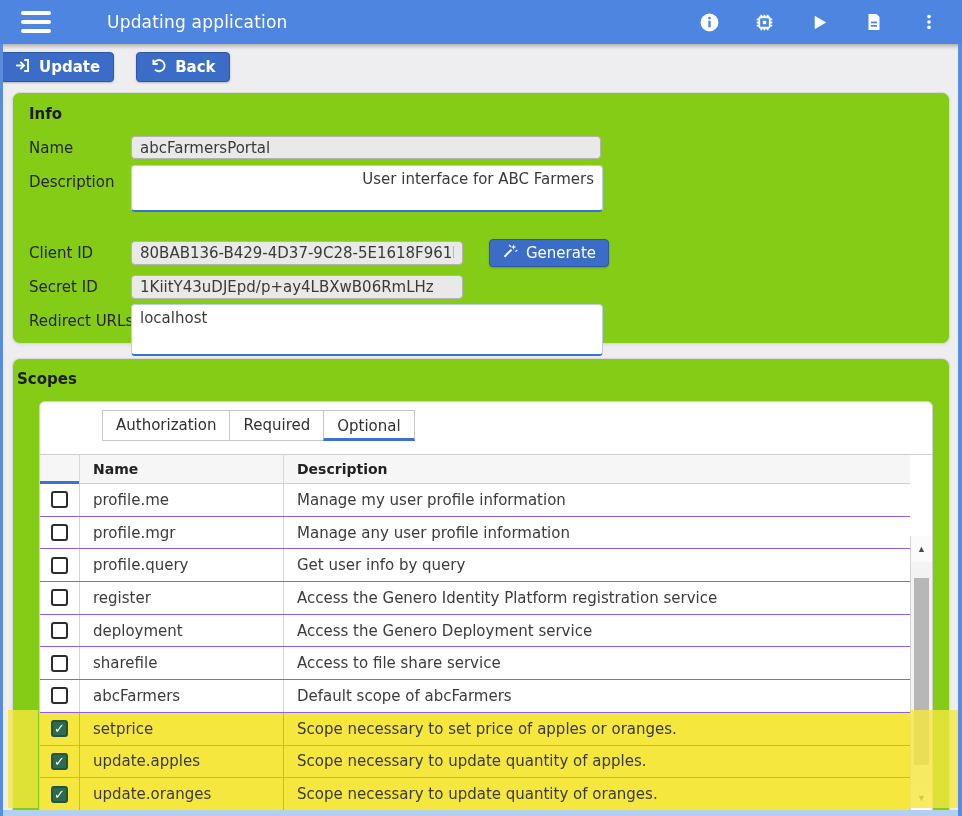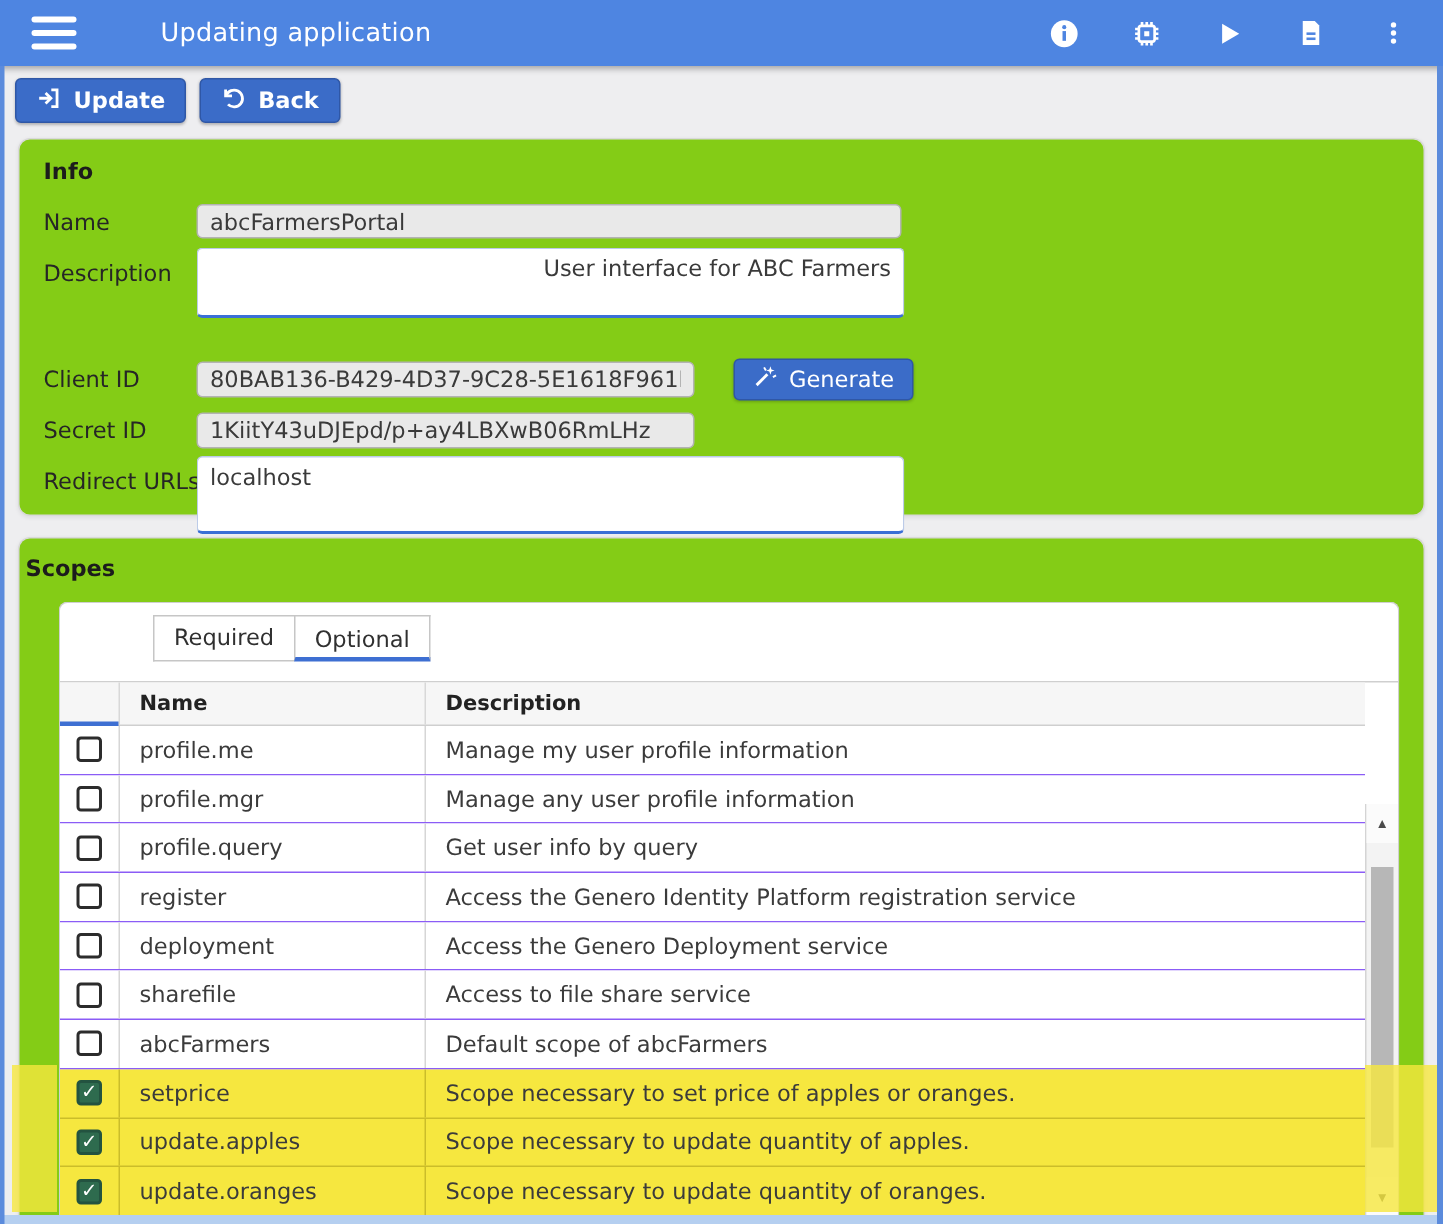--- a/index.html
+++ b/index.html
@@ -19,21 +19,21 @@
   
   .appbar{position:absolute;left:0;top:0;width:962px;height:44px;background:var(--header-blue);
     display:flex;align-items:center;box-shadow:0 2px 4px rgba(0,0,0,.3);z-index:20;}
   .hamburger{width:30px;height:22px;margin-left:21px;display:flex;flex-direction:column;justify-content:space-between;cursor:pointer;background:none;border:none;}
   .hamburger span{display:block;height:4px;border-radius:2px;background:#fff;}
   .appbar-title{color:#fff;font-size:17px;margin-left:56px;letter-spacing:.2px;}
   .appbar-actions{margin-left:auto;display:flex;align-items:center;gap:33px;padding-right:22px;}
   .icon-btn{background:none;border:none;width:22px;height:22px;display:flex;align-items:center;justify-content:center;cursor:pointer;}
 
   
-  .toolbar{position:absolute;left:0;top:44px;width:962px;height:46px;display:flex;align-items:center;gap:9px;padding-left:10px;}
+  .toolbar{position:absolute;left:0;top:44px;width:962px;height:46px;display:flex;align-items:center;gap:22px;}
   .tb-btn{display:inline-flex;align-items:center;gap:8px;height:30px;padding:0 13px;background:var(--button-blue);
     border:1px solid #2f57a6;border-radius:4px;color:#fff;font-size:15px;font-weight:600;cursor:pointer;
     box-shadow:0 1px 2px rgba(0,0,0,.25);font-family:inherit;}
 
   
   .panel{position:absolute;background:#84cc16;border:1px solid #d9d9d9;border-radius:8px;box-shadow:0 1px 3px rgba(0,0,0,.07);}
   .panel-info{left:12px;top:92px;width:938px;height:252px;padding:12px 0 0 16px;}
   .panel-title{font-size:15px;font-weight:bold;color:#1c1c1c;}
 
   .field-row{display:flex;align-items:center;}
@@ -201,20 +201,21 @@
       <div class="field-label">Redirect URLs</div>
       <textarea class="ta" style="width: 472px; height: 52px;">localhost</textarea>
     </div>
   </div>
 
   <div class="panel panel-scopes">
     <div class="panel-title">Scopes</div>
 
     <div class="scopes-box">
       <div class="tabs">
+        <button class="tab">Authorization</button>
         <button class="tab">Required</button>
         <button class="tab active">Optional</button>
       </div>
 
       <div class="scope-table">
         <div class="thead">
           <div class="cell-check"></div>
           <div class="cell-name">Name</div>
           <div class="cell-desc">Description</div>
         </div>

